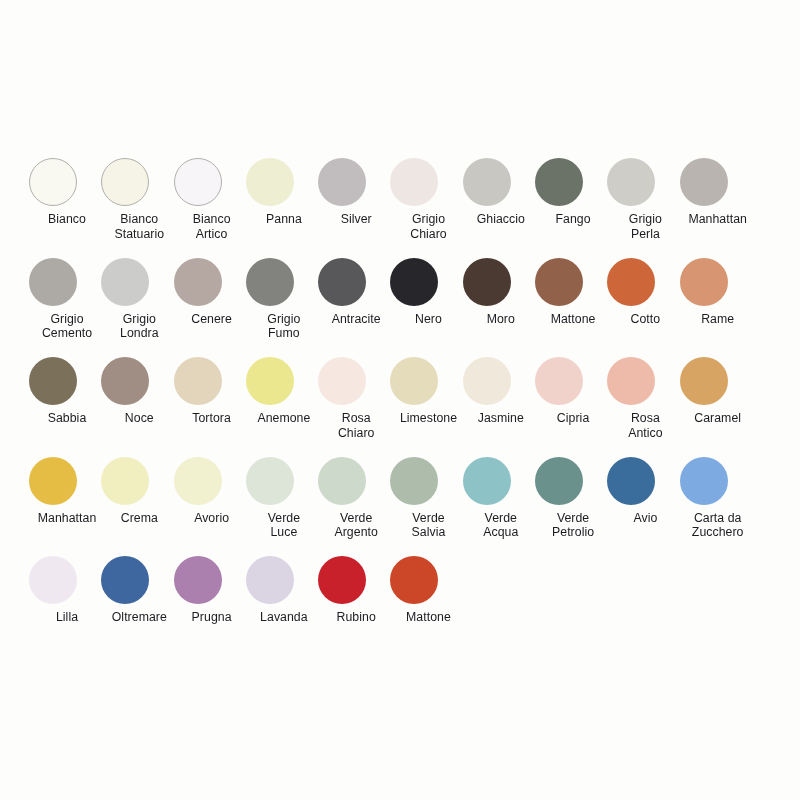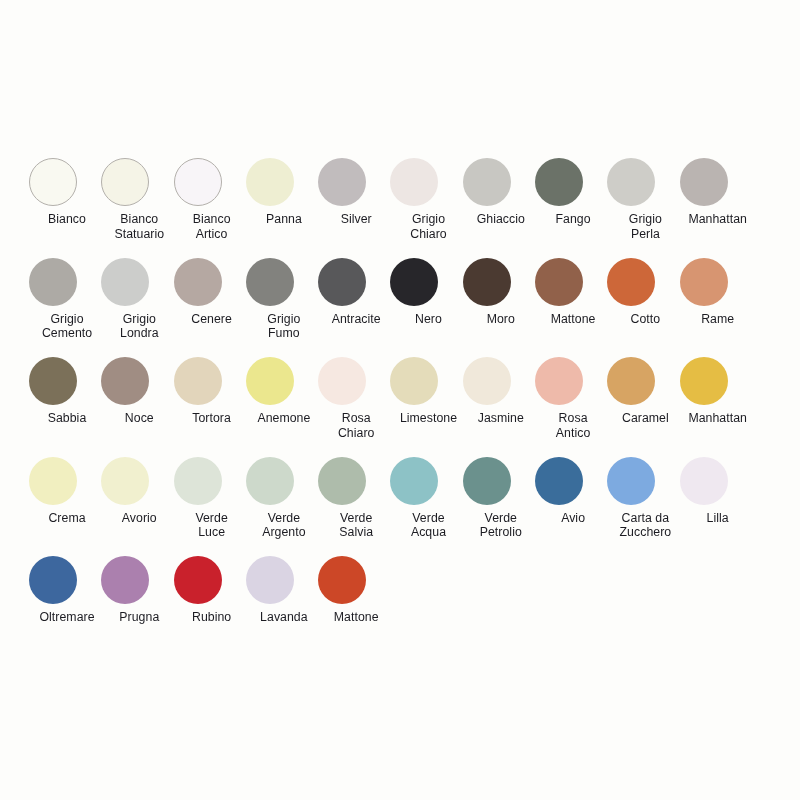--- a/index.html
+++ b/index.html
@@ -173,20 +173,24 @@
       </div>
       <div class="swatch-cell">
         <div class="swatch-dot" style="background: rgb(228, 220, 186);"></div>
         <div class="swatch-label">Limestone</div>
       </div>
       <div class="swatch-cell">
         <div class="swatch-dot" style="background: rgb(240, 232, 218);"></div>
         <div class="swatch-label">Jasmine</div>
       </div>
       <div class="swatch-cell">
+        <div class="swatch-dot" style="background: rgb(240, 210, 202);"></div>
+        <div class="swatch-label">Cipria</div>
+      </div>
+      <div class="swatch-cell">
         <div class="swatch-dot" style="background: rgb(238, 186, 170);"></div>
         <div class="swatch-label">Rosa
 Antico</div>
       </div>
       <div class="swatch-cell">
         <div class="swatch-dot" style="background: rgb(215, 164, 99);"></div>
         <div class="swatch-label">Caramel</div>
       </div>
       <div class="swatch-cell">
         <div class="swatch-dot" style="background: rgb(229, 189, 68);"></div>
@@ -240,25 +244,25 @@
       </div>
       <div class="swatch-cell">
         <div class="swatch-dot" style="background: rgb(61, 103, 158);"></div>
         <div class="swatch-label">Oltremare</div>
       </div>
       <div class="swatch-cell">
         <div class="swatch-dot" style="background: rgb(171, 128, 174);"></div>
         <div class="swatch-label">Prugna</div>
       </div>
       <div class="swatch-cell">
+        <div class="swatch-dot" style="background: rgb(218, 212, 227);"></div>
+        <div class="swatch-label">Lavanda</div>
+      </div>
+      <div class="swatch-cell">
         <div class="swatch-dot" style="background: rgb(201, 33, 44);"></div>
         <div class="swatch-label">Rubino</div>
-      </div>
-      <div class="swatch-cell">
-        <div class="swatch-dot" style="background: rgb(218, 212, 227);"></div>
-        <div class="swatch-label">Lavanda</div>
       </div>
       <div class="swatch-cell">
         <div class="swatch-dot" style="background: rgb(204, 71, 39);"></div>
         <div class="swatch-label">Mattone</div>
       </div>
     </div>
 </div>
 
 </body></html>

